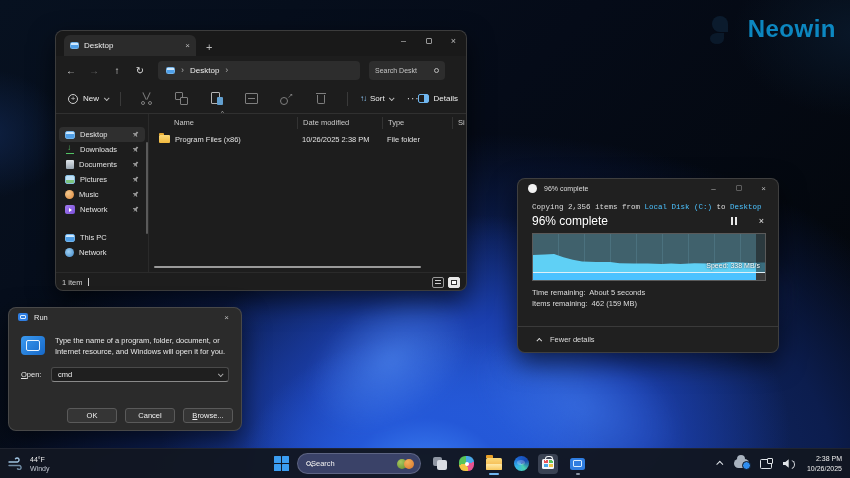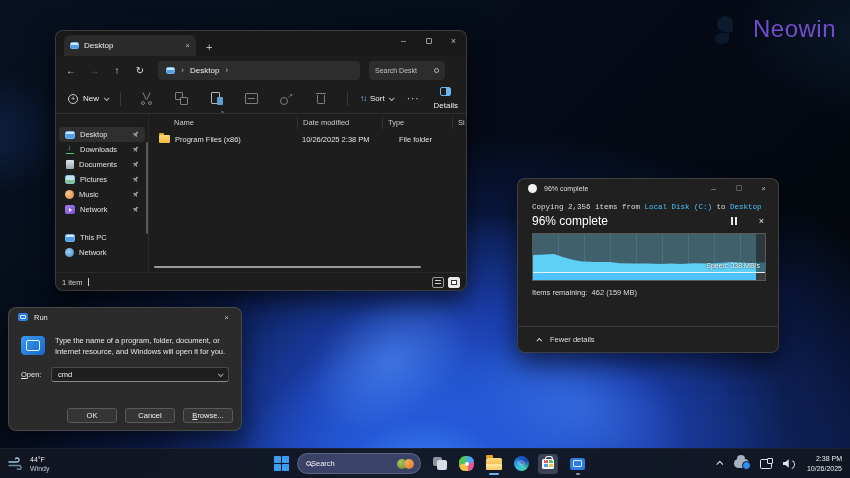--- a/index.html
+++ b/index.html
@@ -30,21 +30,21 @@
     background:radial-gradient(closest-side, rgba(30,70,190,.45), rgba(15,35,110,0)); }
 
   
   .watermark { position:absolute; top:14px; right:14px; display:flex; align-items:center; gap:8px;
     opacity:.8; z-index:1; }
   .wm-mark { width:30px; height:30px; position:relative; }
   .wm-mark::before { content:""; position:absolute; left:2px; top:2px; width:16px; height:16px;
     border-radius:50% 50% 0 50%; background:#0d2034; }
   .wm-mark::after { content:""; position:absolute; left:0; bottom:0; width:14px; height:11px;
     border-radius:50% 0 50% 50%; background:#0c1d30; }
-  .wm-text { font-size:24px; letter-spacing:.5px; color:#8b5cf6; font-weight:400; }
+  .wm-text { font-size:24px; letter-spacing:.5px; color:#0ea5e9; font-weight:700; }
 
   
   .win { position:absolute; background:#202020; border:1px solid rgba(255,255,255,.14);
     border-radius:8px; box-shadow:0 10px 26px rgba(0,0,0,.6); }
   .ctl { width:13px; text-align:center; font-size:9px; color:#bbb; line-height:13px; }
   .sq { display:inline-block; width:6px; height:6px; border:1px solid #9a9a9a; border-radius:1px; }
   .chev { display:inline-block; width:4px; height:4px; border-right:1px solid currentColor;
     border-bottom:1px solid currentColor; }
   .chev.down { transform:rotate(45deg) translateY(-1px); }
   .chev.up   { transform:rotate(-135deg) translateY(-1px); }
@@ -94,21 +94,21 @@
   .ren-box { position:absolute; inset:1px 0; border:1px solid #cfcfcf; border-radius:1px; }
   .ren-line { position:absolute; left:3px; right:3px; top:6px; height:1px; background:#cfcfcf; }
   .share-c { position:absolute; left:0; bottom:0; width:8px; height:8px; border:1px solid #cfcfcf; border-radius:50%; }
   .share-a { position:absolute; right:0; top:0; font-size:7px; color:#cfcfcf; }
   .trash { position:absolute; left:2px; top:3px; width:8px; height:9px; border:1px solid #cfcfcf;
     border-top:none; border-radius:0 0 2px 2px; }
   .trash::before { content:""; position:absolute; left:-2px; right:-2px; top:-2px; height:1px; background:#cfcfcf; }
   .sortgrp { display:flex; align-items:center; gap:4px; font-size:8px; color:#eee; margin-left:4px; }
   .sort-ar { font-size:8px; color:#8ec6f5; letter-spacing:-1px; }
   .more { font-size:10px; color:#ddd; letter-spacing:1px; margin-left:14px; }
-  .detailsgrp { position:absolute; right:8px; display:flex; align-items:center; gap:5px; font-size:8px; color:#eee;flex-direction:column; }
+  .detailsgrp { position:absolute; right:8px; display:flex; align-items:center; gap:5px; font-size:8px; color:#eee; }
   .det-ic { width:11px; height:9px; border:1px solid #6fb6ef; border-radius:2px; position:relative; }
   .det-ic::after { content:""; position:absolute; right:0; top:0; bottom:0; width:4px; background:#6fb6ef; }
 
   .exp-body { position:relative; height:158px; display:flex; }
   .sidebar { width:92px; padding-top:13px; position:relative; }
   .side-item { height:15px; display:flex; align-items:center; gap:5px; padding:0 6px; margin:0 3px;
     border-radius:4px; position:relative; }
   .side-item.sel { background:#2f2f2f; }
   .side-label { font-size:7.5px; color:#e3e3e3; flex:1; }
   .side-gap { height:13px; }
@@ -132,21 +132,21 @@
   .filearea { flex:1; position:relative; border-left:1px solid #2a2a2a; }
   .cols { display:flex; height:17px; align-items:center; font-size:7.5px; color:#c9c9c9; position:relative; }
   .col-name { width:148px; padding-left:25px; position:relative; }
   .col-sort { position:absolute; left:72px; top:-4px; font-size:6px; color:#bbb; }
   .col-date { width:85px; border-left:1px solid #333; padding-left:5px; height:12px; line-height:12px;}
   .col-type { width:70px; border-left:1px solid #333; padding-left:5px; height:12px; line-height:12px;}
   .col-size { flex:1; border-left:1px solid #333; padding-left:5px; height:12px; line-height:12px;}
   .frow { display:flex; height:16px; align-items:center; font-size:7.5px; color:#e0e0e0; }
   .f-name { width:148px; padding-left:10px; display:flex; align-items:center; gap:5px; }
   .f-date { width:85px; padding-left:5px; }
-  .f-type { width:70px; padding-left:5px;margin-left:12px; }
+  .f-type { width:70px; padding-left:5px; }
   .folder { width:11px; height:8px; background:linear-gradient(180deg,#fbd978,#f2b93e); border-radius:1px;
     position:relative; flex:0 0 auto; }
   .folder::before { content:""; position:absolute; left:0; top:-2px; width:5px; height:2px;
     background:#e8ab32; border-radius:1px 1px 0 0; }
   .hscroll { position:absolute; left:5px; right:45px; bottom:4px; height:2px; background:#9a9a9a; border-radius:1px; }
 
   .statusbar { height:19px; display:flex; align-items:center; padding:0 6px; font-size:7.5px; color:#cfcfcf;
     border-top:1px solid #2a2a2a; position:relative; }
   .cursorbar { display:inline-block; width:1px; height:8px; background:#cfcfcf; margin-left:6px; }
   .viewtoggles { position:absolute; right:6px; display:flex; gap:4px; }
@@ -470,20 +470,21 @@
       <svg width="234" height="38" viewBox="0 0 234 38" preserveAspectRatio="none">
         <polygon points="0,38 0.0,20.9 11.7,20.5 21.1,20.1 30.4,23.2 39.8,25.8 49.1,27.4 63.2,28.1 77.2,28.1 86.6,29.3 100.6,29.6 114.7,29.6 128.7,30.0 138.1,29.6 147.4,30.0 161.5,29.3 175.5,29.6 184.9,28.9 198.9,28.1 208.3,28.5 217.6,28.9 227.0,28.5 234.0,28.5 234,38" fill="#5fd0f5"></polygon>
       </svg>
       <div class="graph-overlay" style="width: 4%;"></div>
       <span class="speedtxt">Speed: 338 MB/s</span>
       <div class="prog-strip">
         <div class="prog-fill" style="width: 96%;"></div>
       </div>
     </div>
     <div class="cd-details">
+      <div><b>Time remaining:</b>&nbsp; <span>About 5 seconds</span></div>
       <div><b>Items remaining:</b>&nbsp; <span>462 (159 MB)</span></div>
     </div>
   </div>
   <div class="cd-footer">
     <span class="chev up" style="color:#ddd"></span>
     <span>Fewer details</span>
   </div>
 </div>
 
 <div class="win rundlg">

